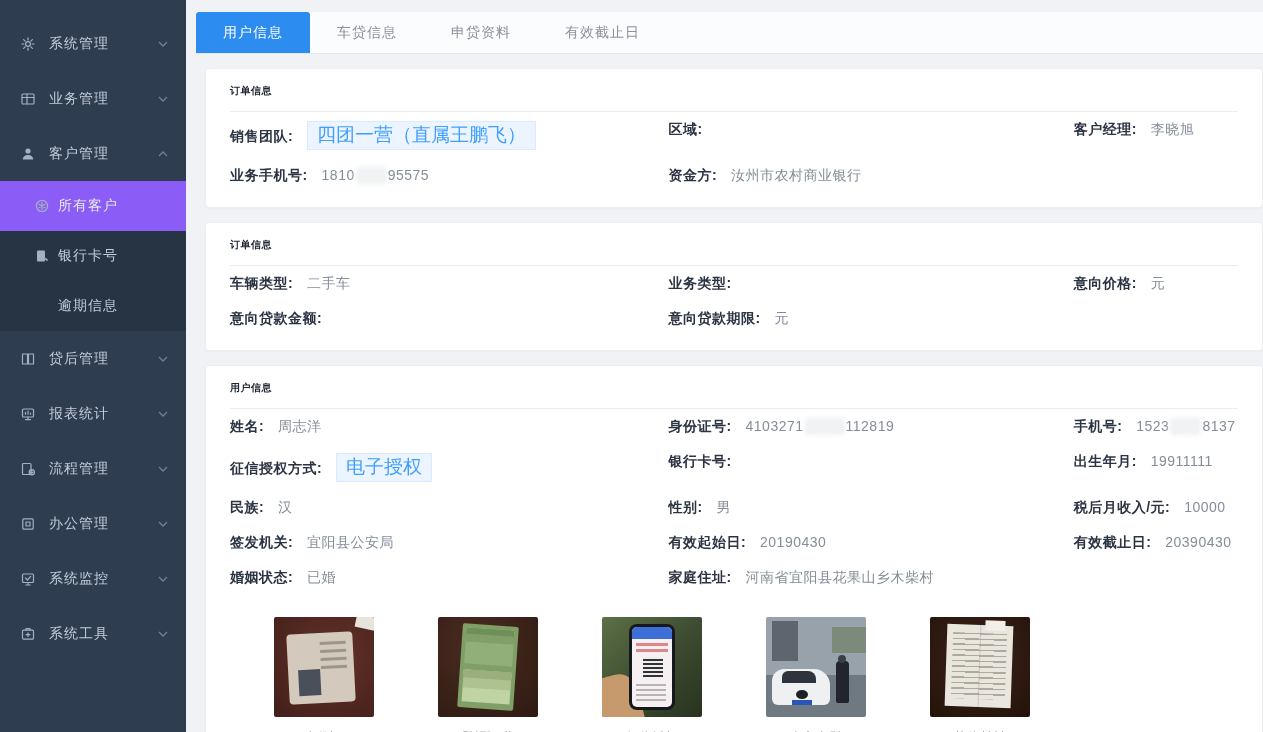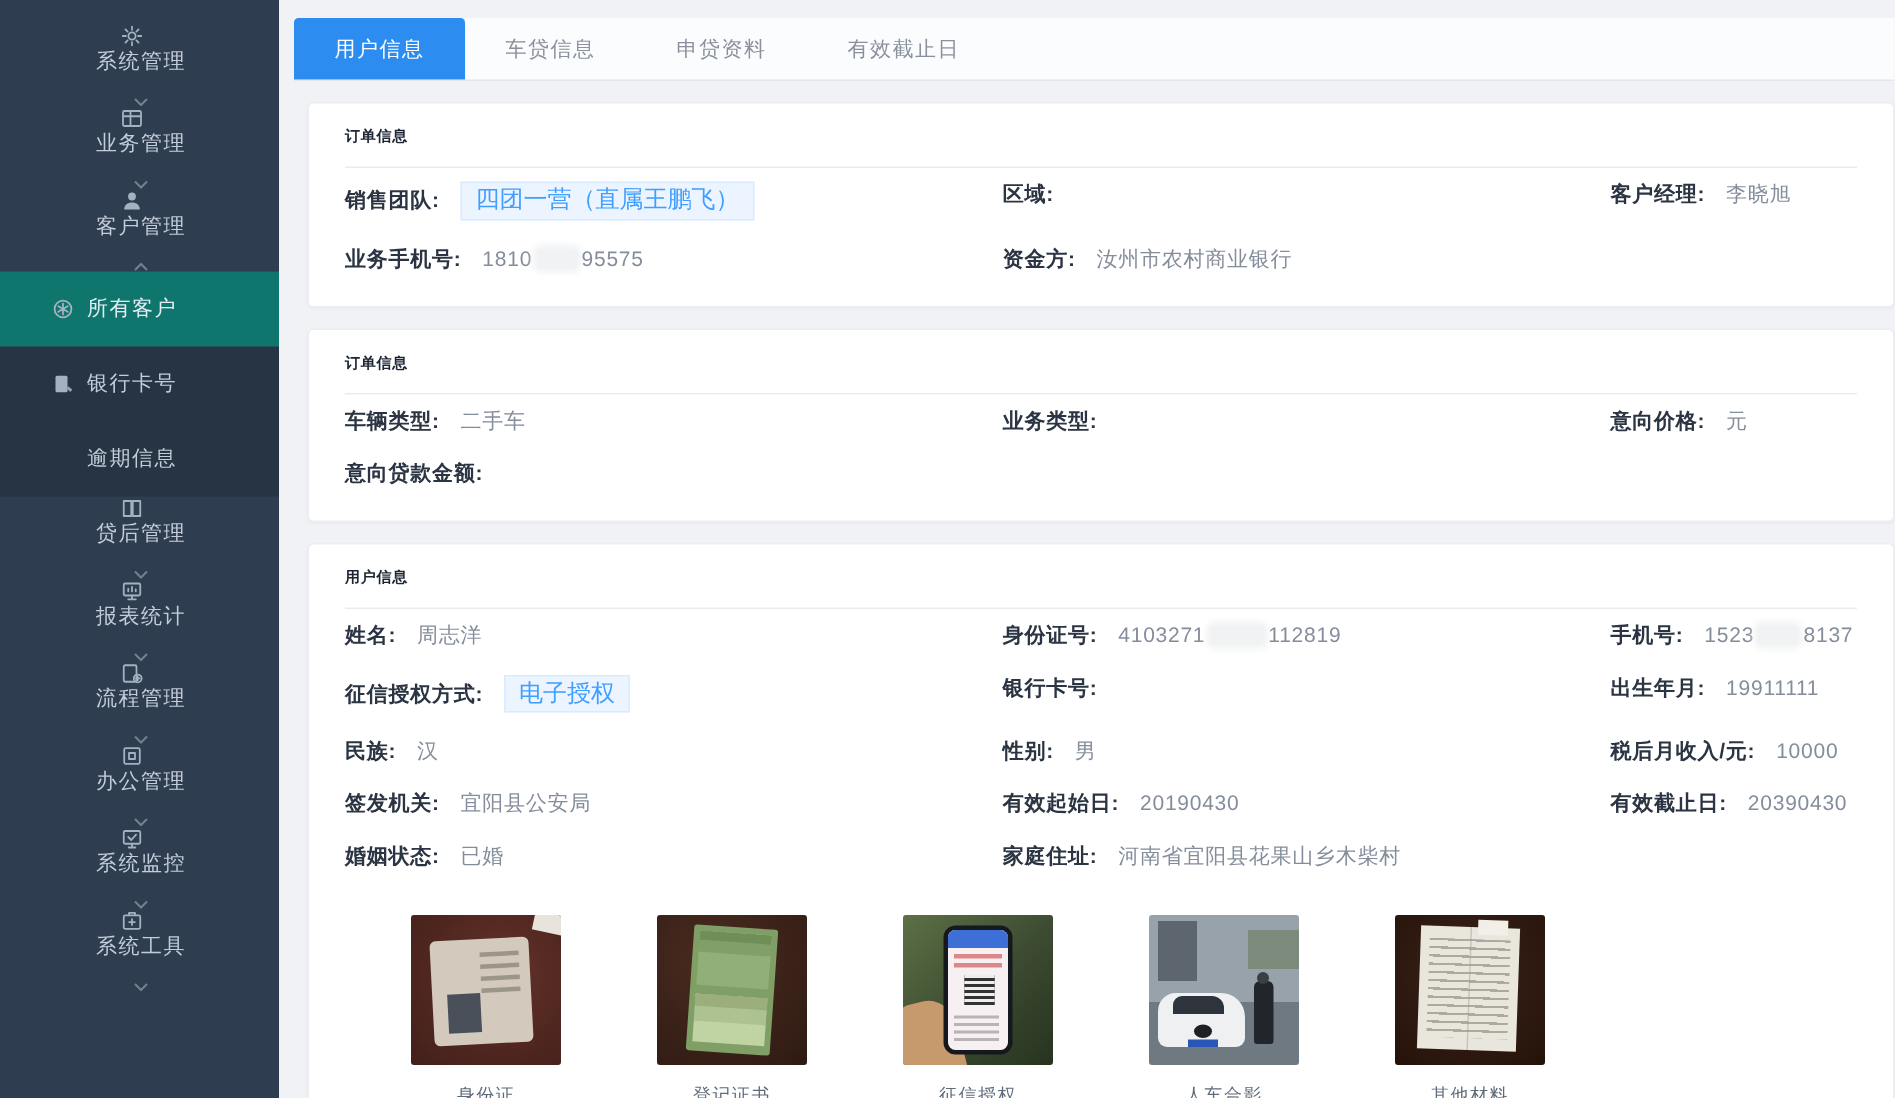--- a/index.html
+++ b/index.html
@@ -1,44 +1,44 @@
 <!DOCTYPE html>
 <html><head>
 <meta charset="utf-8">
 <style>
   * { box-sizing: border-box; margin: 0; padding: 0; }
   html,body { width:1263px; height:732px; overflow:hidden; }
   body { font-family:"Liberation Sans","DejaVu Sans",sans-serif; background:#f0f2f5; font-size:14px; }
 
   
   .sidebar { position:fixed; left:0; top:0; width:186px; height:732px; background:#2e3d50; padding-top:16px; z-index:5; }
-  .s-item { height:55px; display:flex; align-items:center; padding:0 18px 0 20px; color:#c3ccd9; cursor:pointer; position:relative;flex-direction:column; }
+  .s-item { height:55px; display:flex; align-items:center; padding:0 18px 0 20px; color:#c3ccd9; cursor:pointer; position:relative; }
   .s-item .s-ico { width:16px; height:16px; margin-right:13px; flex:0 0 16px; display:inline-flex; }
   .s-item .s-lbl { flex:1; font-size:14px; letter-spacing:1px; }
   .s-chev { width:10px; height:6px; opacity:.55; }
   .submenu { background:#263443; }
   .sub-item { height:50px; display:flex; align-items:center; padding-left:34px; color:#c3ccd9; cursor:pointer; font-size:14px; letter-spacing:1px; }
   .sub-item .s-ico { width:16px; height:16px; margin-right:8px; flex:0 0 16px; display:inline-flex; }
-  .sub-item.active { background:#0f766e; color:#e6ecf4; }
+  .sub-item.active { background:#8b5cf6; color:#e6ecf4; }
   svg.lineic { stroke:#a3b1c2; fill:none; stroke-width:1.2; stroke-linecap:round; stroke-linejoin:round; }
   svg.fillic { fill:#a3b1c2; stroke:none; }
 
   
   .main { position:absolute; left:186px; top:0; width:1077px; height:732px; background:#f0f2f5; }
   .tabbar { margin:12px 0 0 10px; height:42px; background:#fbfcfd; border-bottom:1px solid #e4e7ec; display:flex; align-items:stretch; }
   .tab { padding:0 27px; display:flex; align-items:center; color:#8a919d; font-size:14px; cursor:pointer; letter-spacing:1px; }
   .tab.active { background:#2d8cf0; color:#fff; border-radius:3px 3px 0 0; }
 
   .card { margin:14px 0 0 19px; background:#fff; border:1px solid #eceef2; border-radius:4px; padding:15px 24px 14px 24px; box-shadow:0 1px 2px rgba(0,0,0,.03); }
   .card-title { font-size:10px; font-weight:bold; color:#1d2533; padding-bottom:13px; border-bottom:1px solid #e9ebee; letter-spacing:.5px; }
   .frow { display:grid; grid-template-columns:43.5% 40.2% 16.3%; padding:9px 0 8px 0; }
   .frow:first-of-type { padding-top:18px; }
   .lbl { font-weight:bold; color:#2b3442; margin-right:10px; letter-spacing:.5px; }
   .val { color:#848d9b; letter-spacing:.5px; }
-  .tag { display:inline-block; background:#ecf5ff; border:1px solid #d9ecff; color:#409eff; font-size:16px; padding:3px 9px; border-radius:0; line-height:1.1; }
+  .tag { display:inline-block; background:#ecf5ff; border:1px solid #d9ecff; color:#409eff; font-size:19px; padding:3px 9px; border-radius:0; line-height:1.1; }
   .mask { display:inline-block; width:27px; height:13px; background:#f1f2f3; border-radius:3px; box-shadow:0 0 4px 3px #f3f4f5; vertical-align:-2px; margin:0 3px; }
   .mask.wide { width:36px; }
 
   
   .thumbs { display:flex; padding:22px 0 0 44px; }
   .thumb-box { width:100px; margin-right:64px; cursor:pointer; }
   .thumb { width:100px; height:100px; border-radius:2px; position:relative; overflow:hidden; }
   .thumb-cap { text-align:center; font-size:12px; color:#5f6b7a; margin-top:12px; letter-spacing:1px; }
 
   .t-idcard { background:radial-gradient(circle at 60% 40%, #63322a, #421f19); }
@@ -279,20 +279,24 @@
       </div>
       <div>
         <span class="lbl">意向价格:</span>
         <span class="val">元</span>
       </div>
     </div>
     <div class="frow">
       <div>
         <span class="lbl">意向贷款金额:</span>
         <span class="val"></span>
+      </div>
+      <div>
+        <span class="lbl">意向贷款期限:</span>
+        <span class="val">元</span>
       </div>
       <div></div>
     </div>
   </div>
 
   <div class="card" style="padding-bottom:40px;">
     <div class="card-title">用户信息</div>
 
     <div class="frow">
       <div>

